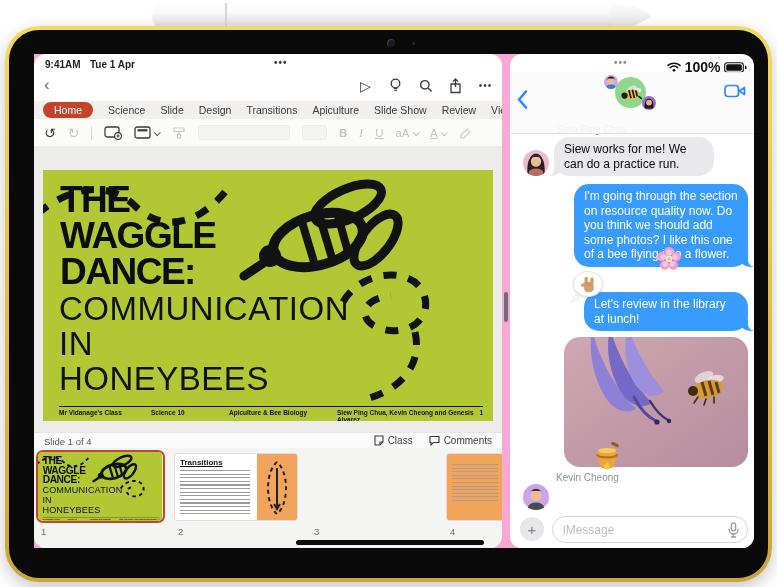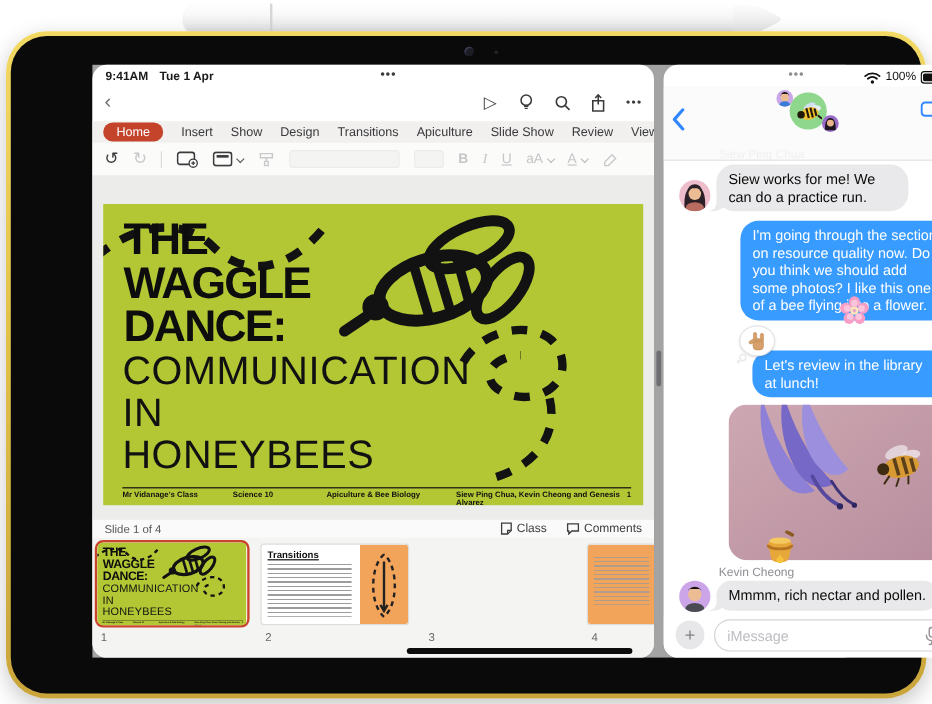--- a/index.html
+++ b/index.html
@@ -16,21 +16,21 @@
     clip-path:polygon(0 0, 55% 10%, 96% 42%, 100% 50%, 96% 58%, 55% 90%, 0 100%); }
 
   
   .ipad { position:absolute; left:5px; top:26px; width:767px; height:556px; border-radius:34px;
     background:linear-gradient(180deg,#f2d964 0%,#e3c24a 45%,#c9a53b 100%);
     box-shadow:0 6px 18px rgba(0,0,0,.22); }
   .bezel { position:absolute; left:4px; top:4px; right:4px; bottom:4px; border-radius:30px; background:#0a0a0a; }
   .camera { position:absolute; left:378px; top:9px; width:8px; height:8px; border-radius:50%; background:#1b1b24;
     box-shadow: inset 1px 1px 1px #3c3c55; }
   .camera-dot { position:absolute; left:403px; top:12px; width:3px; height:3px; border-radius:50%; background:#262626; }
-  .screen { position:absolute; left:34px; top:54px; width:628px; height:494px; background:#a3a3a3;margin-left:43px; }
+  .screen { position:absolute; left:34px; top:54px; width:628px; height:494px; background:#f9a8d4; }
 
   .app { position:absolute; top:0; height:494px; background:#fff; border-radius:12px; overflow:hidden; }
   .app-left  { left:0;  width:468px; }
   .app-right { left:476px; width:244px; }
   .divider-handle { position:absolute; left:470px; top:238px; width:4px; height:30px; border-radius:2px; background:#6e6e73; }
   .home-indicator { position:absolute; left:262px; top:486px; width:188px; height:4.5px; border-radius:3px; background:#0c0c0c; z-index:9; }
 
   
   .pp-status { position:absolute; left:0; top:0; width:100%; height:20px; }
   .pp-time { position:absolute; left:11px; top:5px; font-size:10px; font-weight:700; color:#1c1c1e; }
@@ -80,21 +80,21 @@
   .thumb-num { position:absolute; top:78px; font-size:9.5px; color:#68686b; }
   .t1-inner { position:absolute; left:0; top:0; width:450px; height:251px; background:#b3c735; transform:scale(0.276); transform-origin:0 0; }
   .mini-head { font-size:8px; font-weight:700; color:#111; padding:4px 0 0 5px; text-decoration:underline; }
   .fake-lines { background:repeating-linear-gradient(180deg,#9c9c9c 0 1.1px,transparent 1.1px 3.6px); }
   .t3-stripes { position:absolute; left:0; top:13px; right:0; bottom:7px;
     background:repeating-linear-gradient(180deg,#b3c735 0 5.5px,#ffffff 5.5px 11px); }
 
   
   .ms-windots { position:absolute; left:104px; top:3px; color:#8e8e93; }
   .ms-statright { position:absolute; right:7px; top:5px; display:flex; align-items:center; gap:3.5px; }
-  .ms-batt-label { font-size:10px; font-weight:400; color:#111; }
+  .ms-batt-label { font-size:14px; font-weight:700; color:#111; }
 
   .ms-header { position:absolute; left:0; top:18px; width:100%; height:62px; background:rgba(251,251,251,.9); border-bottom:1px solid #e3e3e4; z-index:5; }
   .ms-back { position:absolute; left:7px; top:18px; }
   .gc-big { position:absolute; left:105px; top:5px; width:31px; height:31px; border-radius:50%; background:#8fd78c; display:flex; align-items:center; justify-content:center; }
   .gc-small { position:absolute; width:14px; height:14px; border-radius:50%; overflow:hidden; }
   .gc-boy { left:94px; top:3px; background:#c9a7e8; }
   .gc-girl { left:132px; top:24px; background:#9a6cc9; }
   .ms-grouprow { position:absolute; left:0; right:0; top:44px; display:flex; justify-content:center; align-items:center; gap:3px; }
   .ms-groupname { font-size:10.5px; color:#0a0a0a; }
   .ms-groupchev { font-size:11px; color:#b9b9be; }
@@ -174,22 +174,22 @@
                 <path d="M2 6h9v8.5H2z" fill="none" stroke="#3b3b3d" stroke-width="1.3"></path>
                 <path d="M6.5 9V1.4M4 3.6L6.5 1l2.5 2.6" fill="none" stroke="#3b3b3d" stroke-width="1.3"></path>
               </svg>
           </span>
           <span class="ic" style="font-size:10px;letter-spacing:1px;">•••</span>
         </div>
       </div>
 
       <div class="pp-tabs">
         <span class="pp-tab active">Home</span>
-        <span class="pp-tab">Insert</span>
-        <span class="pp-tab">Show</span>
+        <span class="pp-tab">Science</span>
+        <span class="pp-tab">Slide</span>
         <span class="pp-tab">Design</span>
         <span class="pp-tab">Transitions</span>
         <span class="pp-tab">Apiculture</span>
         <span class="pp-tab">Slide Show</span>
         <span class="pp-tab">Review</span>
         <span class="pp-tab">View</span>
       </div>
 
       <div class="pp-ribbon">
         <span class="rb-glyph">↺</span>
@@ -488,21 +488,20 @@
         <svg width="30" height="30" viewBox="0 0 30 30">
           <path d="M5 12 C5 9 9 7.5 15 7.5 s10 1.5 10 4.5 c0 2-1 3.5-1.5 5.5 c-.6 2.6-.3 6-3 8 c-2 1.5-9 1.5-11 0 c-2.7-2-2.4-5.4-3-8 C6 15.5 5 14 5 12z" fill="#e8a73b"></path>
           <path d="M5 12 c0 2.2 4.4 3.4 10 3.4 s10-1.2 10-3.4" fill="none" stroke="#b5741f" stroke-width="2.4"></path>
           <ellipse cx="15" cy="8.6" rx="9" ry="2.6" fill="#f6c95e"></ellipse>
           <rect x="19" y="1" width="8" height="3" rx="1.5" fill="#8a5a22" transform="rotate(28 23 2.5)"></rect>
           <path d="M12 24 c0 2 1.4 3.4 3 3.4 s3-1.4 3-3.4 l-3-4z" fill="#f6c33c"></path>
         </svg>
       </span>
 
       <span class="ms-sender" style="left:46px;top:418px;">Kevin Cheong</span>
-      <div class="bubble recv" style="left:44px;top:430px;white-space:nowrap;">Mmmm, rich nectar and pollen.</div>
       <div class="avatar av-purple" style="left:13px;top:430px;">
         <svg width="26" height="26" viewBox="0 0 26 26">
             <circle cx="13" cy="11.5" r="5.6" fill="#ecbd95"></circle>
             <path d="M6.8 10.2a6.3 6.3 0 0 1 12.4 0l-1.2-3.4H8z" fill="#17120e"></path>
             <ellipse cx="13" cy="23.5" rx="8" ry="5" fill="#4a4a52"></ellipse>
           </svg>
       </div>
 
       <div class="ms-input">
         <span class="plus-btn">+</span>

